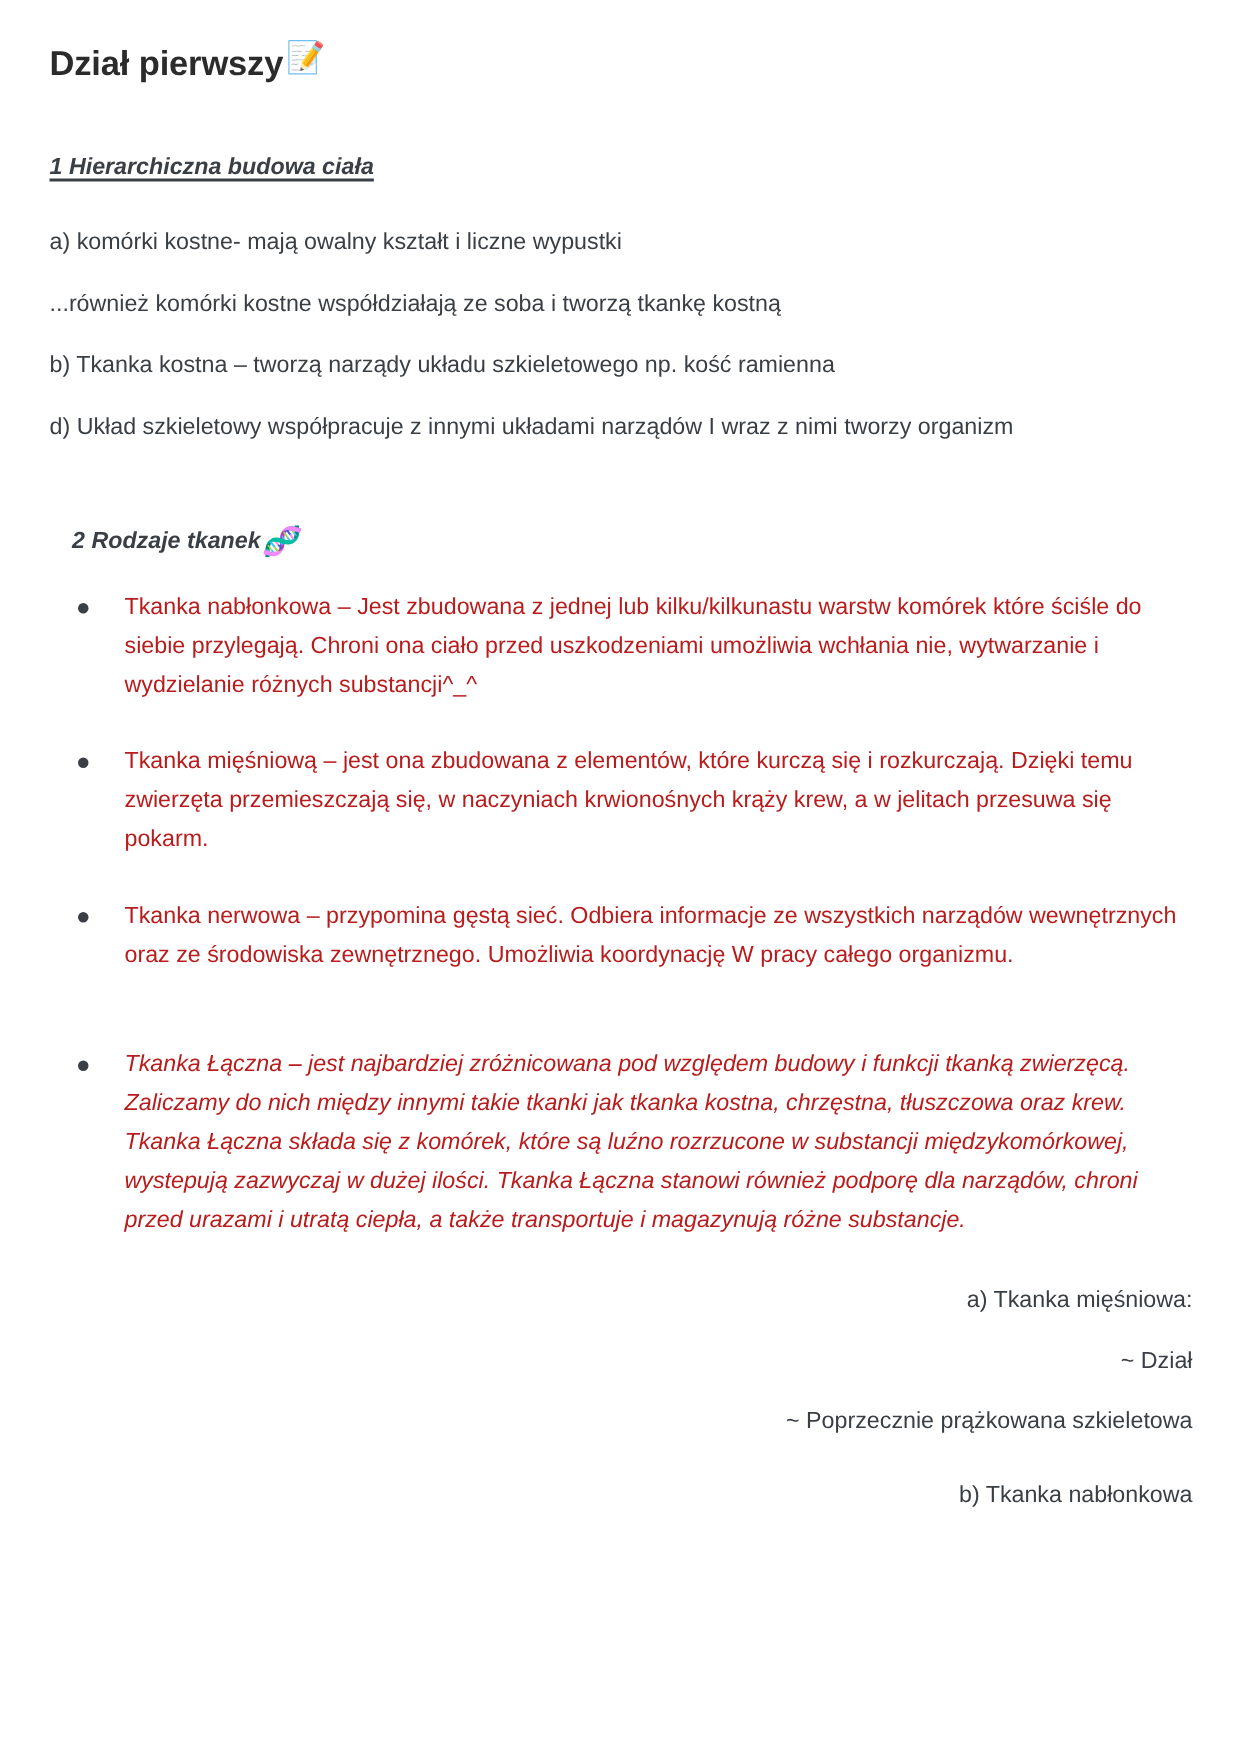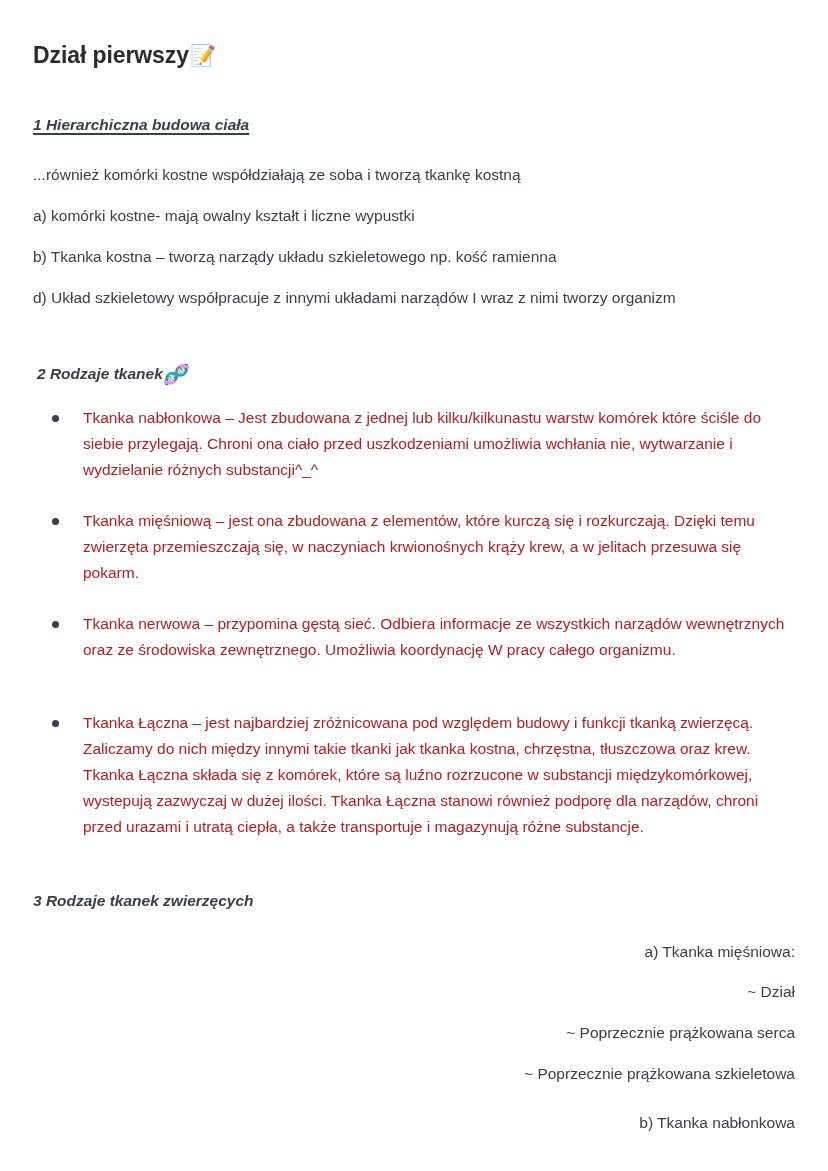--- a/index.html
+++ b/index.html
@@ -23,23 +23,23 @@
     background: #ffffff;
   }
 
   
   .doc-title {
     font-size: 23px;
     font-weight: bold;
     color: #2b2b2b;
     letter-spacing: -0.1px;
     line-height: 1.3;
-    margin: 17px 0 0 0;
+    margin: 4px 0 0 0;
     display: flex;
-    align-items: center;
+    align-items: flex-start;
     gap: 2px;
   }
   .emoji {
     display: inline-block;
     line-height: 1;
     vertical-align: middle;
   }
   .emoji-memo { font-size: 21px; }
   .emoji-dna  { font-size: 19px; position: relative; top: 1px; }
 
@@ -54,21 +54,21 @@
     align-items: center;
     gap: 1px;
   }
   .section-heading .htext { display: inline-block; }
   .section-heading.underlined .htext {
     text-decoration: underline;
     text-underline-offset: 3px;
     text-decoration-thickness: 2px;
   }
   #heading-1 { margin: 43px 0 0 0; }
-  #heading-2 { margin: 52px 0 0 4px; font-style: italic; }
+  #heading-2 { margin: 52px 0 0 15px; font-style: italic; }
   #heading-3 { margin: 50px 0 0 0; }
 
   
   .para-block {
     margin: 26px 0 0 0;
   }
   .para-line {
     font-size: 15.5px;
     line-height: 1.66;
     color: #3a3f45;
@@ -98,20 +98,21 @@
     width: 7px;
     height: 7px;
     border-radius: 50%;
     background: #3a3f45;
   }
   .tissue-list li.gap-before {
     margin-top: 47px;
   }
   .tissue-list li:last-child {
     margin-bottom: 0;
+    font-style: italic;
   }
 
   
   .final-block { margin: 27px 0 0 0; }
   .final-line {
     font-size: 15.5px;
     line-height: 1.62;
     color: #3a3f45;
     font-weight: 500;
     text-align: right;
@@ -126,44 +127,40 @@
   <h1 class="doc-title">
     <span>Dział pierwszy</span>
       <span class="emoji emoji-memo">📝</span>
   </h1>
 
   <h2 class="section-heading underlined" id="heading-1">
     <span class="htext">1 Hierarchiczna budowa ciała</span>
   </h2>
 
   <div class="para-block">
+    <p class="para-line">a) komórki kostne- mają owalny kształt i liczne wypustki</p>
     <p class="para-line">...również komórki kostne współdziałają ze soba i tworzą tkankę kostną</p>
-    <p class="para-line">a) komórki kostne- mają owalny kształt i liczne wypustki</p>
     <p class="para-line">b) Tkanka kostna – tworzą narządy układu szkieletowego np. kość ramienna</p>
     <p class="para-line">d) Układ szkieletowy współpracuje z innymi układami narządów I wraz z nimi tworzy organizm</p>
   </div>
 
   <h2 class="section-heading" id="heading-2">
     <span class="htext">2 Rodzaje tkanek</span>
       <span class="emoji emoji-dna">🧬</span>
   </h2>
 
   <ul class="tissue-list">
     <li>Tkanka nabłonkowa – Jest zbudowana z jednej lub kilku/kilkunastu warstw komórek które ściśle do siebie przylegają. Chroni ona ciało przed uszkodzeniami umożliwia wchłania nie, wytwarzanie i wydzielanie różnych substancji^_^</li>
     <li>Tkanka mięśniową – jest ona zbudowana z elementów, które kurczą się i rozkurczają. Dzięki temu zwierzęta przemieszczają się, w naczyniach krwionośnych krąży krew, a w jelitach przesuwa się pokarm.</li>
     <li>Tkanka nerwowa – przypomina gęstą sieć. Odbiera informacje ze wszystkich narządów wewnętrznych oraz ze środowiska zewnętrznego. Umożliwia koordynację W pracy całego organizmu.</li>
     <li class="gap-before">Tkanka Łączna – jest najbardziej zróżnicowana pod względem budowy i funkcji tkanką zwierzęcą. Zaliczamy do nich między innymi takie tkanki jak tkanka kostna, chrzęstna, tłuszczowa oraz krew. Tkanka Łączna składa się z komórek, które są luźno rozrzucone w substancji międzykomórkowej, wystepują zazwyczaj w dużej ilości. Tkanka Łączna stanowi również podporę dla narządów, chroni przed urazami i utratą ciepła, a także transportuje i magazynują różne substancje.</li>
   </ul>
 
-  <h2 class="section-heading" id="heading-3">
-    <span class="htext">3 Rodzaje tkanek zwierzęcych</span>
-  </h2>
 
   <div class="final-block">
     <p class="final-line">a) Tkanka mięśniowa:</p>
     <p class="final-line">~ Dział</p>
-    <p class="final-line">~ Poprzecznie prążkowana serca</p>
     <p class="final-line">~ Poprzecznie prążkowana szkieletowa</p>
     <p class="final-line spaced">b) Tkanka nabłonkowa</p>
 
   </div>
 
 </div>
 
 </body></html>

